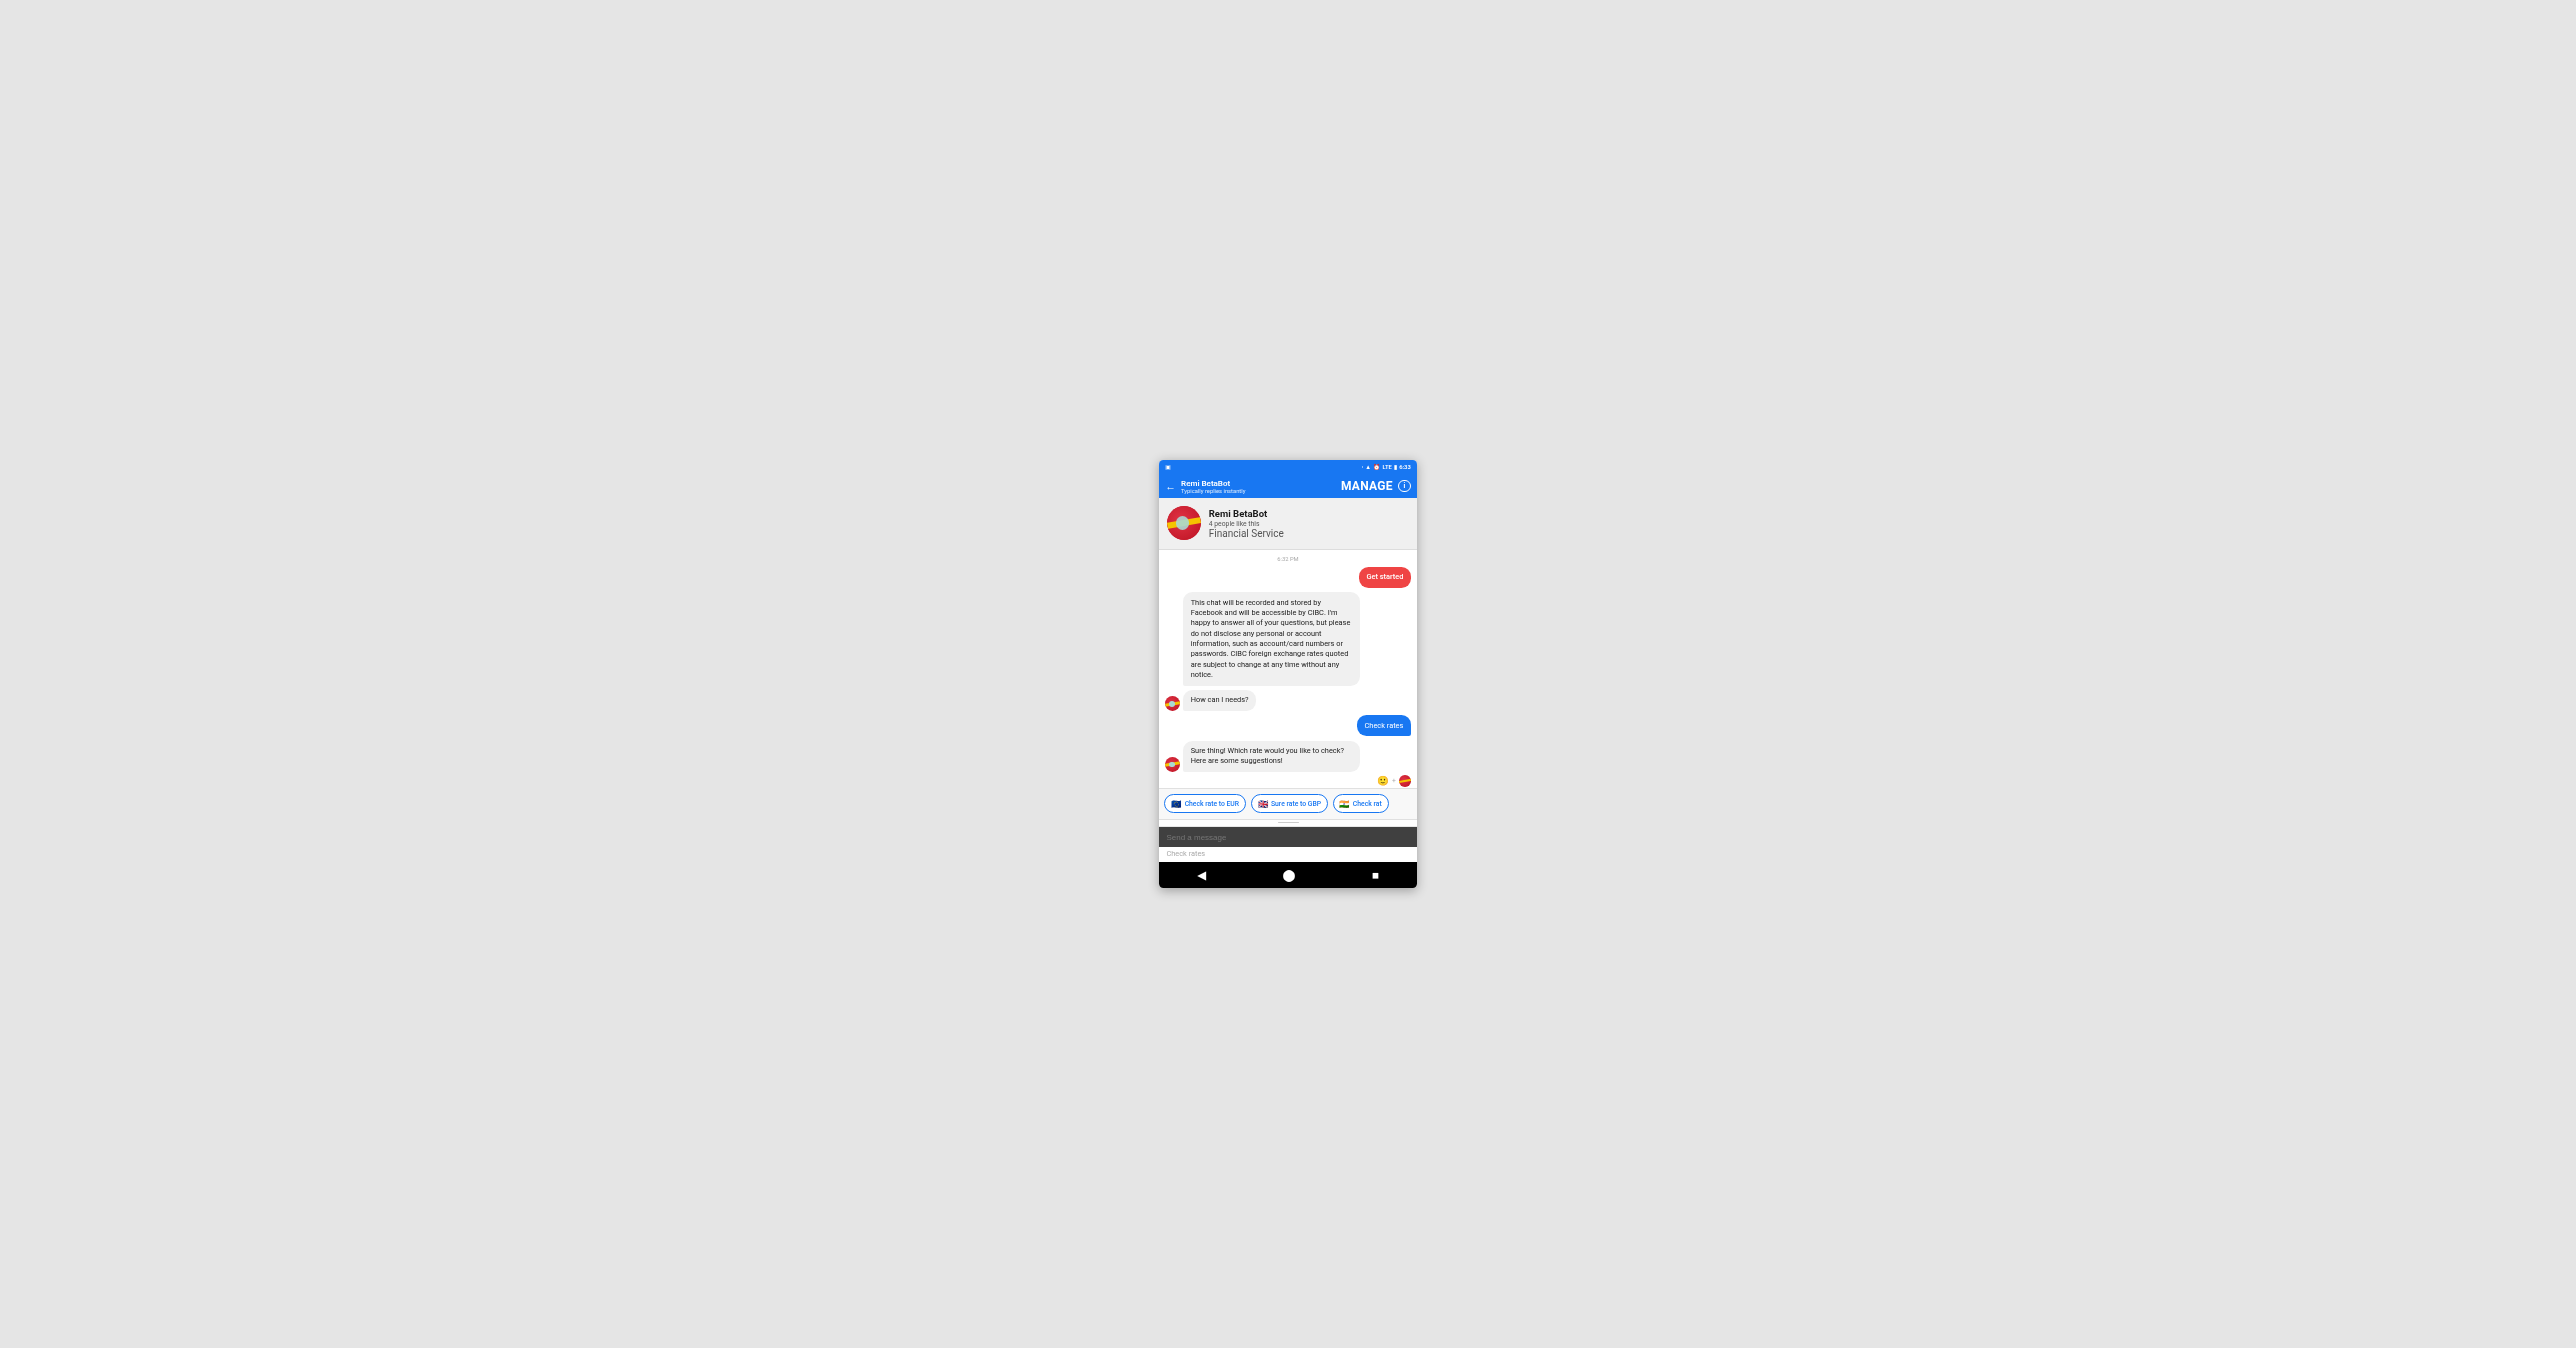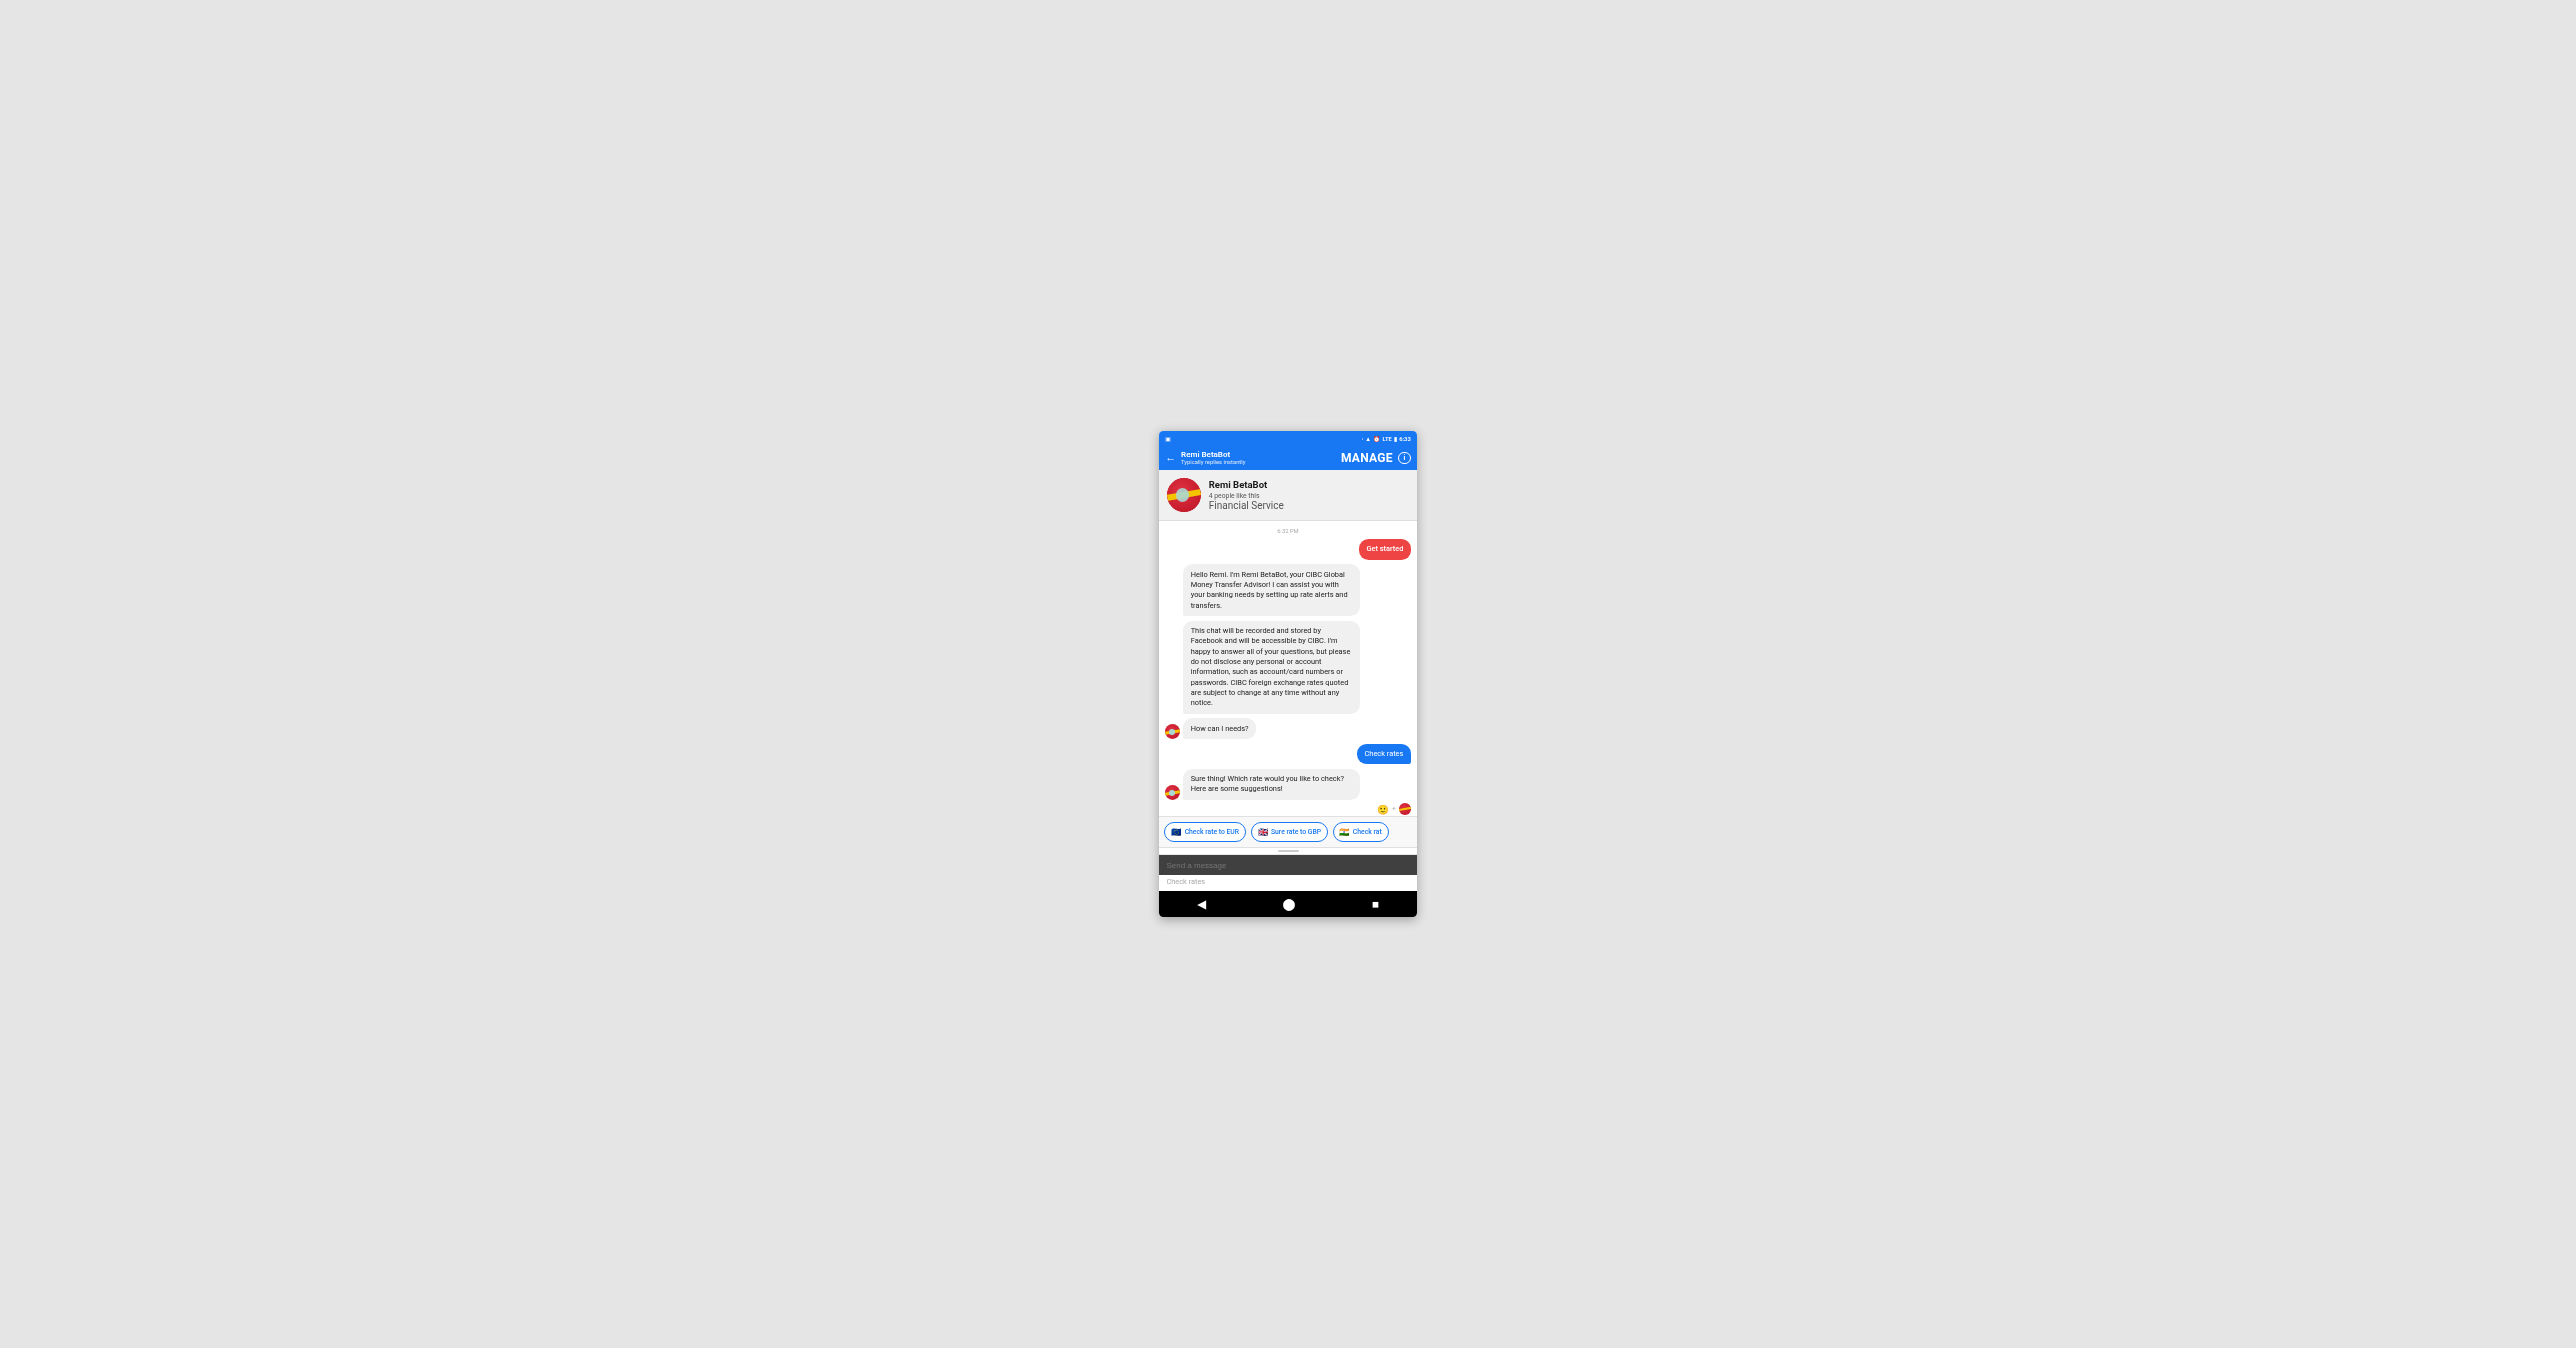--- a/index.html
+++ b/index.html
@@ -285,24 +285,20 @@
   </div>
 
   <div class="chat-area">
 
     <div class="timestamp">6:32 PM</div>
 
     <div class="msg-row user">
       <div class="bubble get-started">Get started</div>
     </div>
 
-    <div class="msg-row bot">
-      <div style="width:18px; flex-shrink:0;"></div>
-      <div class="bubble bot-bubble">Hello Remi. I'm Remi BetaBot, your CIBC Global Money Transfer Advisor! I can assist you with your banking needs by setting up rate alerts and transfers.</div>
-    </div>
 
     <div class="msg-row bot">
       <div style="width:18px; flex-shrink:0;"></div>
       <div class="bubble bot-bubble">This chat will be recorded and stored by Facebook and will be accessible by CIBC. I'm happy to answer all of your questions, but please do not disclose any personal or account information, such as account/card numbers or passwords. CIBC foreign exchange rates quoted are subject to change at any time without any notice.</div>
     </div>
 
     <div class="msg-row bot">
       <div class="bot-avatar-small">
         <div class="mini-stripe"></div>
         <div class="mini-mask"></div>

